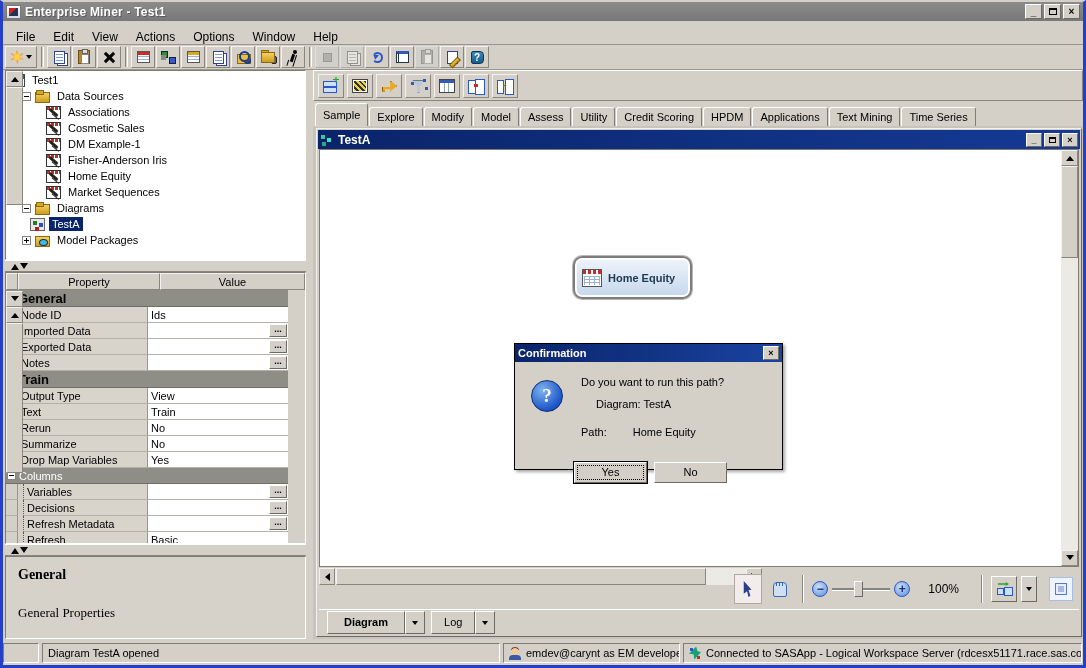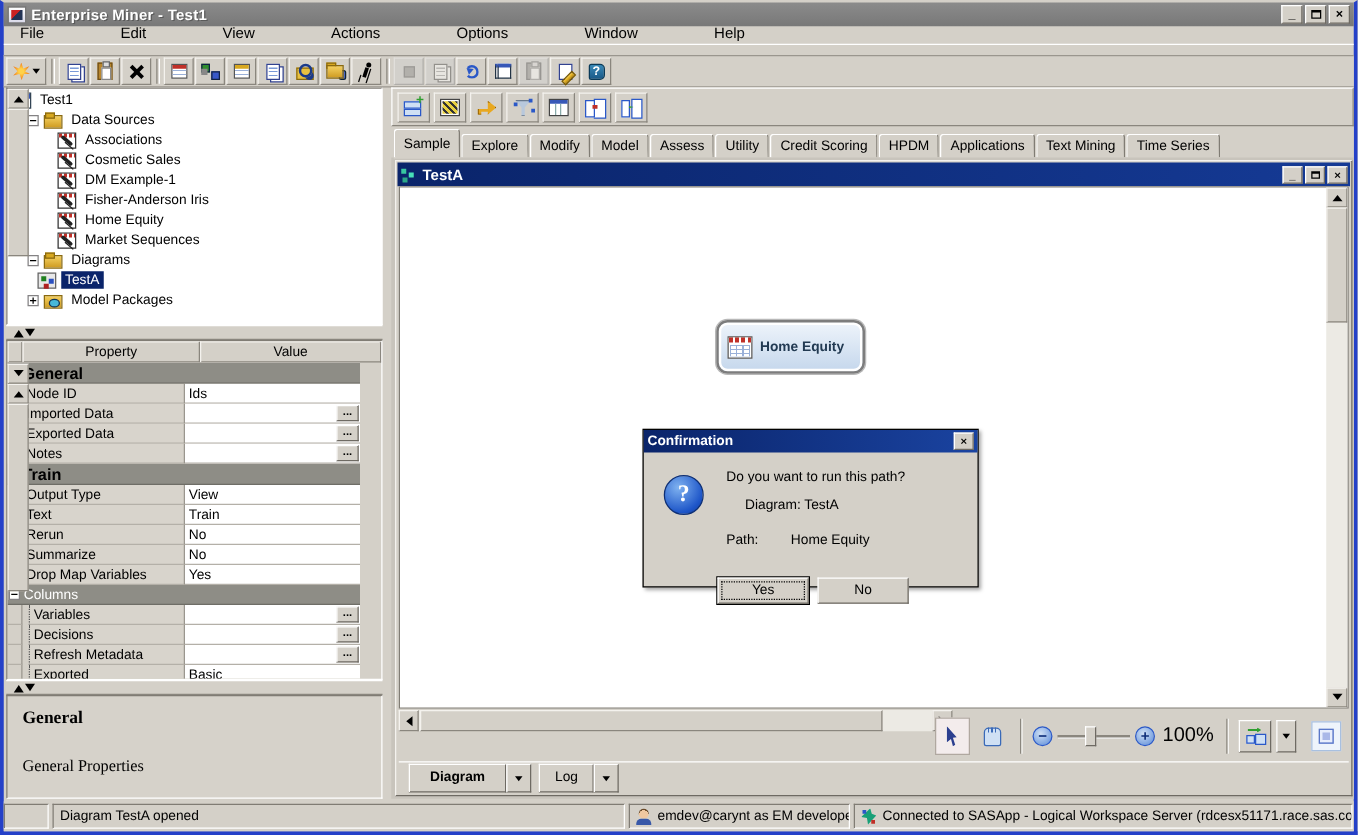--- a/index.html
+++ b/index.html
@@ -19,22 +19,22 @@
                      text-shadow:1px 1px 0 #5a5a5a; letter-spacing:.2px; }
   .winbtn { width:17px; height:15px; margin-left:2px; display:flex; align-items:center; justify-content:center;
             font-size:10px; font-weight:bold; line-height:1; color:#000; }
   .maxglyph { width:8px; height:7px; border:1px solid #000; border-top-width:2px; }
   .app-icon { width:15px; height:14px; background:linear-gradient(#fdfdfd,#d8d8e8); border:1px solid #777;
               position:relative; }
   .app-icon::before { content:""; position:absolute; left:2px; top:2px; width:9px; height:8px;
                       background:linear-gradient(135deg,#c22 45%,#235 46%); }
 
   
-  .menubar { position:absolute; top:14px; left:0; right:0; height:20px; display:flex; align-items:center;
-             padding-left:4px; border-bottom:1px solid #fff;gap:43px; }
+  .menubar { position:absolute; top:25px; left:0; right:0; height:20px; display:flex; align-items:center;
+             padding-left:4px; border-bottom:1px solid #fff; }
   .menu-item { padding:3px 9px; font-size:12px; }
 
   .toolbar { position:absolute; top:42px; left:0; right:0; height:26px; display:flex; align-items:center;
              padding-left:2px; border-top:1px solid #9a968e; border-bottom:1px solid #9a968e; background:#d4d0c8; }
   .tb-btn { width:24px; height:22px; display:flex; align-items:center; justify-content:center;
             border:1px solid; border-color:#f4f2ee #8a867e #8a867e #f4f2ee; background:#d4d0c8; margin-right:1px; position:relative; }
   .tb-btn.wide { width:32px; }
   .tb-btn.disabled { opacity:.45; filter:grayscale(1); }
   .tb-sep { width:3px; height:20px; border-left:1px solid #8a867e; border-right:1px solid #fff; margin:0 3px; }
 
@@ -248,21 +248,21 @@
                 clip-path:polygon(15% 0,75% 55%,52% 57%,66% 92%,52% 100%,40% 64%,15% 80%); }
   .hand-ic { width:14px; height:15px; background:#cfe0f4; border:1px solid #3a6ab8; border-radius:4px 4px 2px 2px; position:relative; }
   .hand-ic::before { content:""; position:absolute; top:-1px; left:2px; width:9px; height:4px;
                      background:repeating-linear-gradient(90deg,#3a6ab8 0 1px, transparent 1px 3px); }
   .zoom-circ { width:16px; height:16px; border-radius:50%; background:radial-gradient(circle at 40% 35%, #cfe0f4, #5a8ad8);
                border:1px solid #2a58c8; color:#10307a; font-weight:bold; font-size:12px; line-height:14px; text-align:center; }
   .zslider { width:58px; height:20px; position:relative; }
   .zslider .track { position:absolute; left:0; right:0; top:9px; height:3px; background:#8a867e; border-bottom:1px solid #fff; }
   .zslider .thumb { position:absolute; left:22px; top:2px; width:9px; height:16px; background:#d4d0c8;
                     border:1px solid; border-color:#fff #6e6a63 #6e6a63 #fff; }
-  .zoom-label { font-size:16px; margin:0 2px; }
+  .zoom-label { font-size:12px; margin:0 14px; }
   .vsep { width:2px; height:28px; border-left:1px solid #8a867e; border-right:1px solid #fff; margin:0 4px; }
   .layout-btn { width:26px; height:26px; display:flex; align-items:center; justify-content:center;
                 border:1px solid; border-color:#fff #6e6a63 #6e6a63 #fff; background:#d4d0c8; }
   .layout-ic { position:relative; width:16px; height:14px; }
   .layout-ic::before { content:""; position:absolute; left:1px; bottom:1px; width:5px; height:5px; border:1px solid #2a58c8; background:#cfe0f4;
                        box-shadow:8px 0 0 #cfe0f4, 8px 0 0 1px #2a58c8; }
   .layout-ic::after { content:""; position:absolute; left:2px; top:0; width:11px; height:4px; background:#2f9f2f;
                       clip-path:polygon(0 30%,70% 30%,70% 0,100% 50%,70% 100%,70% 70%,0 70%); }
   .caret-btn { width:16px; height:26px; display:flex; align-items:center; justify-content:center;
                border:1px solid; border-color:#fff #6e6a63 #6e6a63 #fff; background:#d4d0c8; }
@@ -512,21 +512,21 @@
             <div class="plab dotted">Decisions</div>
           <div class="pval"><span></span><span class="dots-btn">...</span></div>
         </div>
         <div class="prow">
           <div class="pgut"></div>
             <div class="plab dotted">Refresh Metadata</div>
           <div class="pval"><span></span><span class="dots-btn">...</span></div>
         </div>
         <div class="prow">
           <div class="pgut"></div>
-            <div class="plab dotted">Exported</div>
+            <div class="plab dotted">Refresh</div>
           <div class="pval"><span>Basic</span></div>
         </div>
       </div>
       <div class="prop-scroll sb-v">
         <div class="sb-btn" style="top:0">
             <span class="t-up"></span>
           </div>
         <div class="sb-thumb" style="top:16px;height:150px"></div>
         <div class="sb-btn" style="bottom:0">
             <span class="t-dn"></span>

